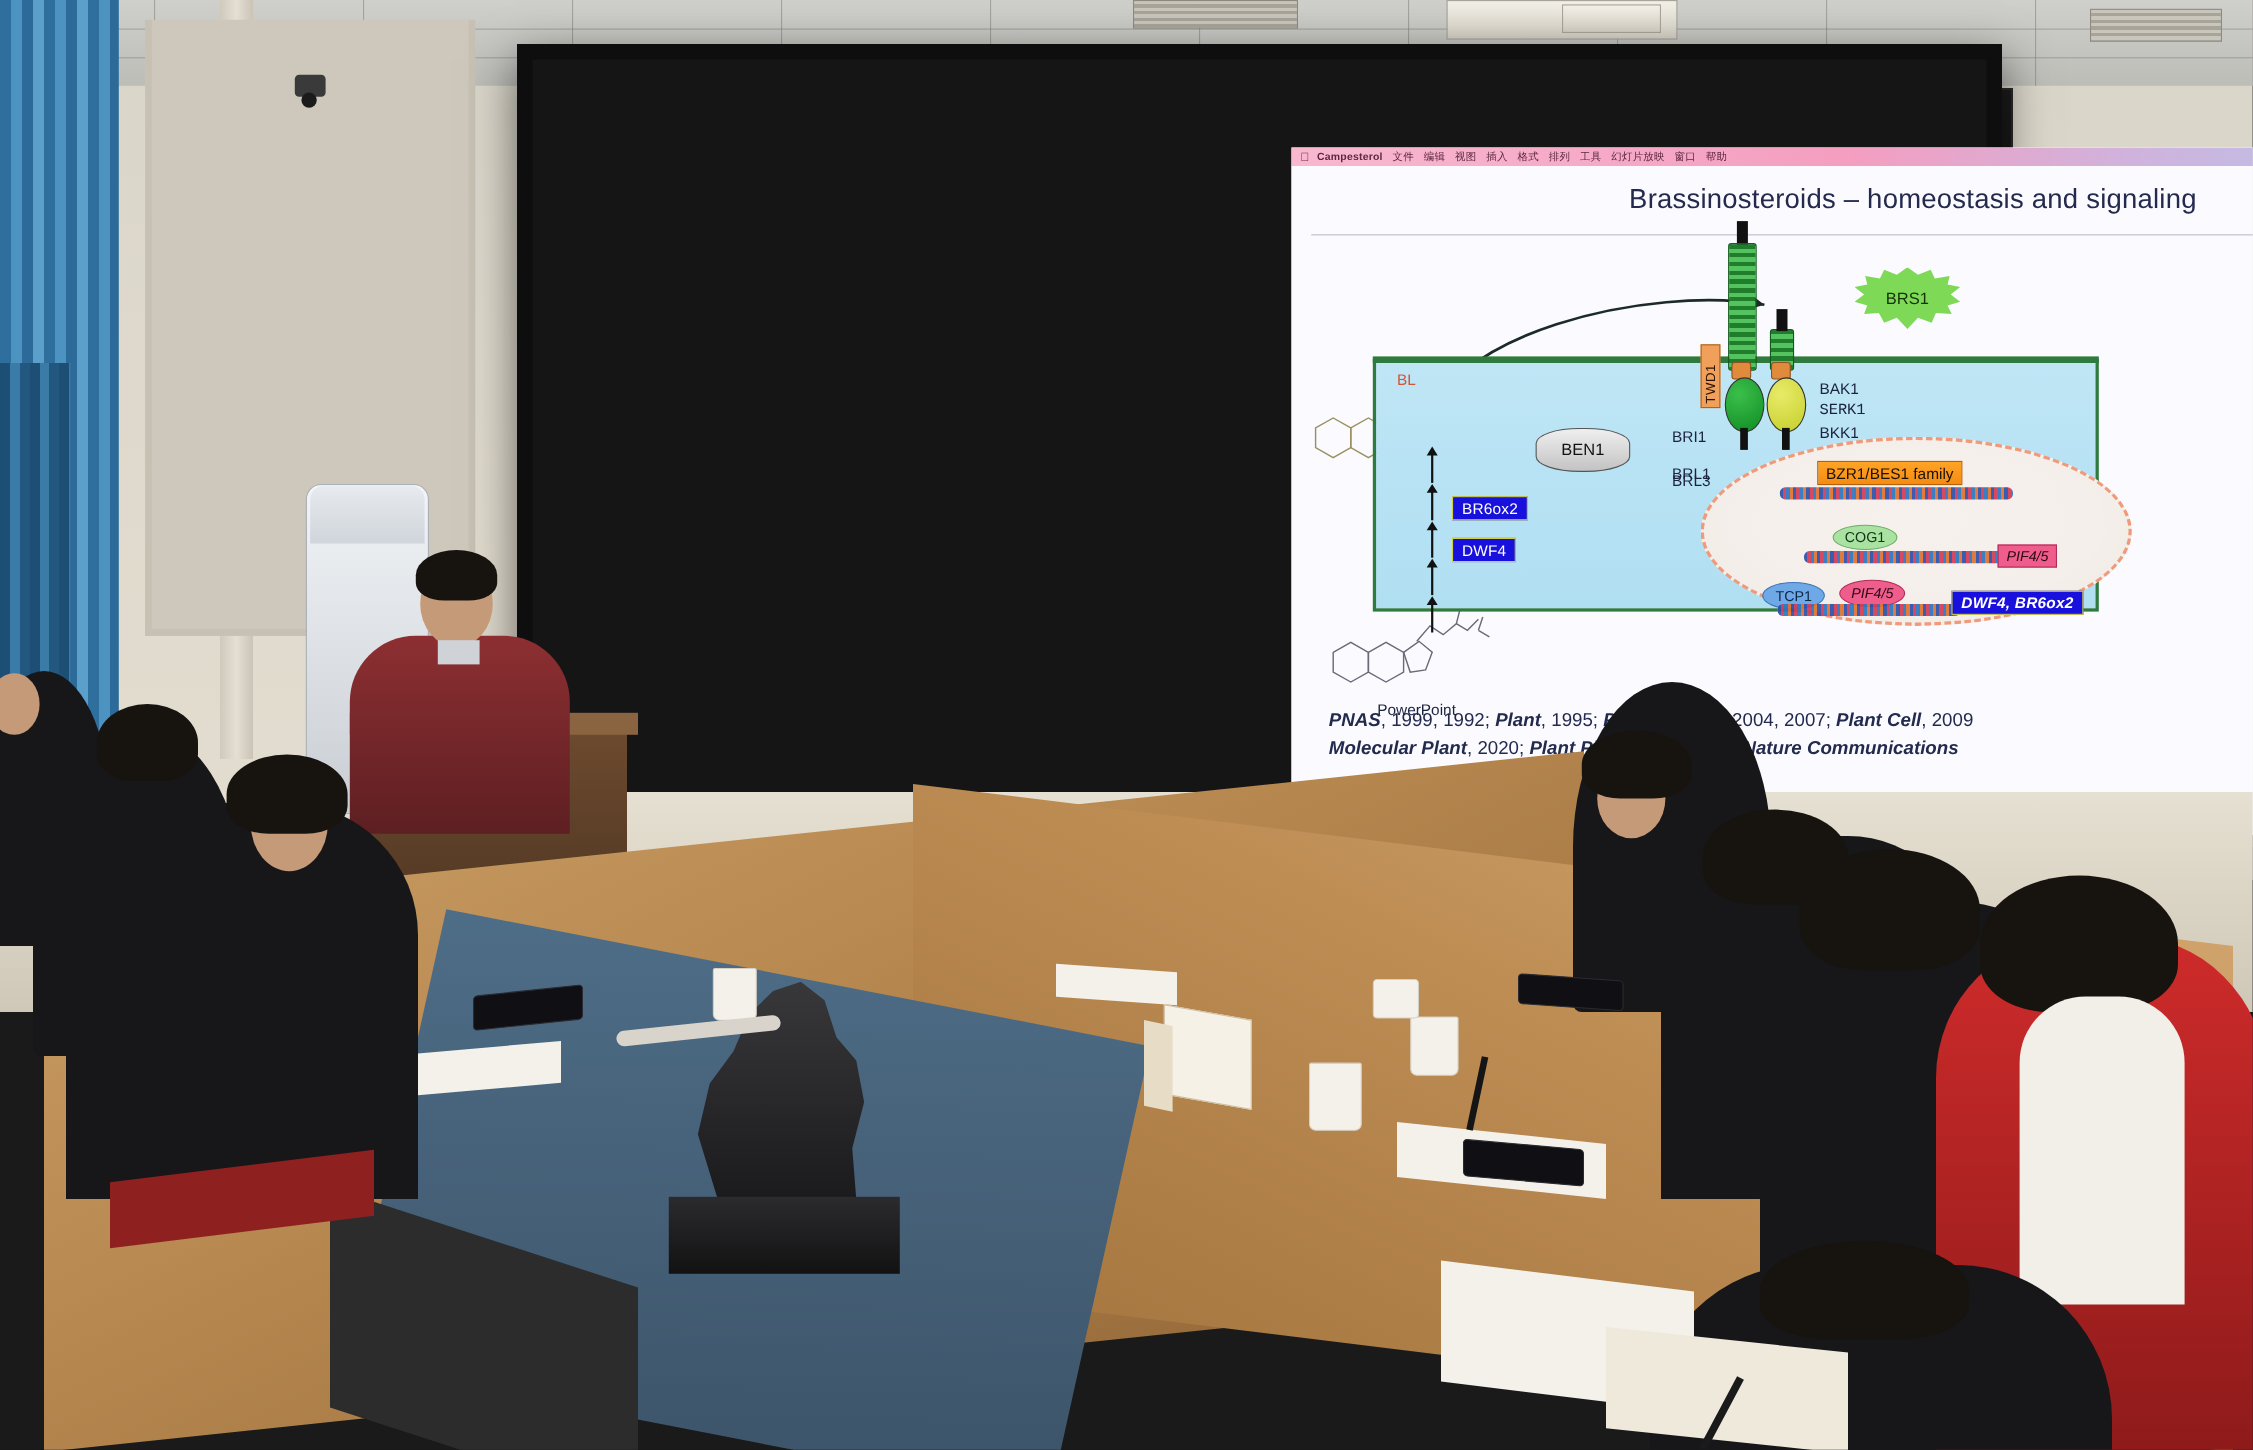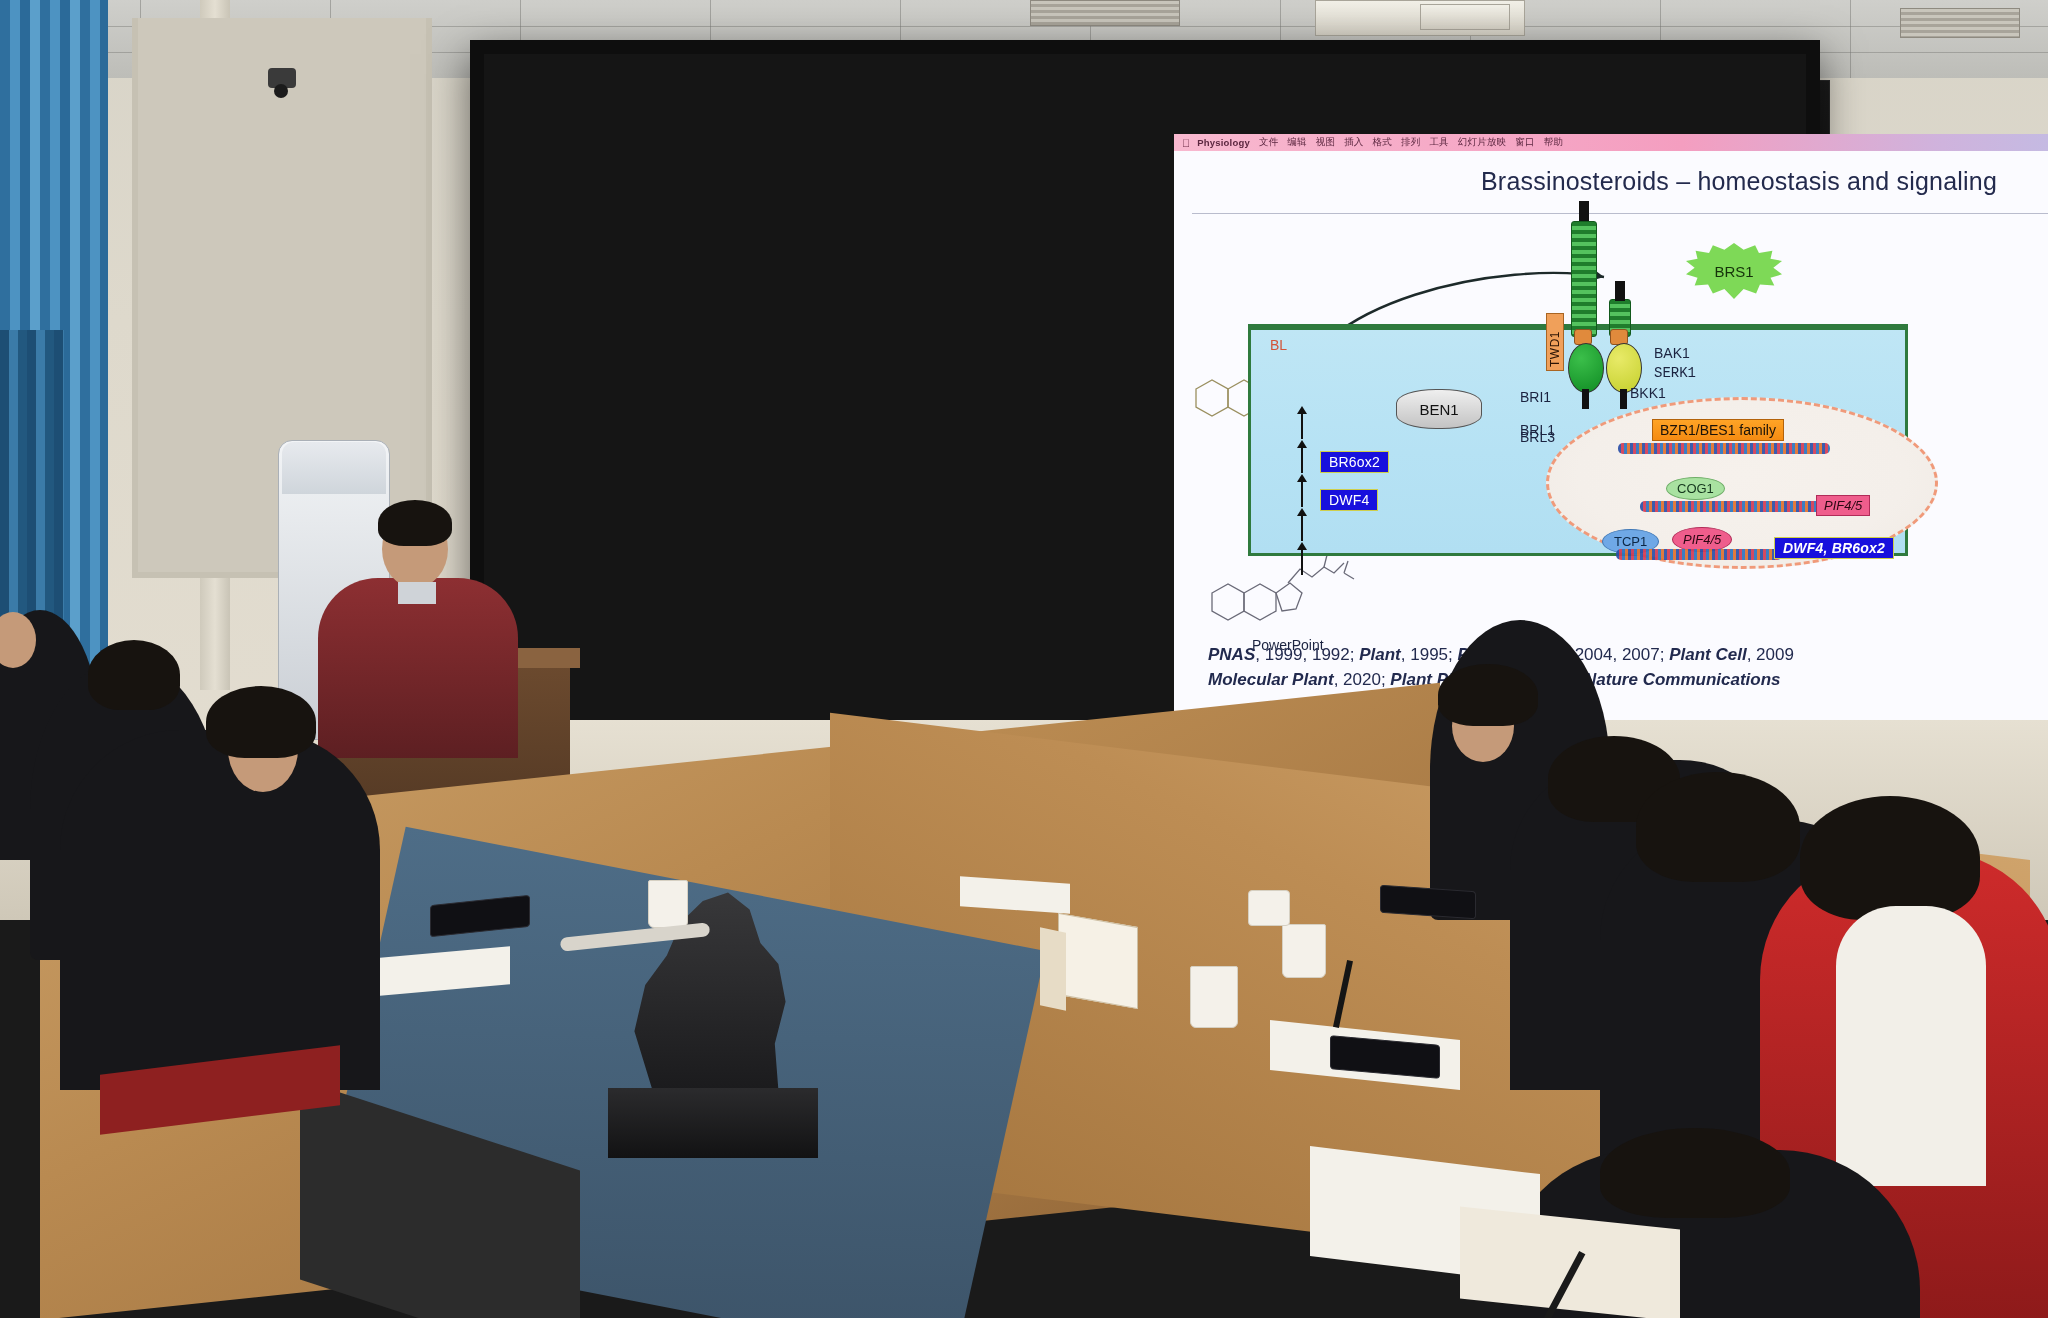--- a/index.html
+++ b/index.html
@@ -331,21 +331,21 @@
   <div class="pillar" style="left:1975px;top:455px;width:70px;height:160px;background:#f7f5ef;border:1px solid #bbb5a6;"></div>
 
   <div class="speaker l"></div>
   <div class="speaker r"></div>
   <div class="tv">
 
     <div class="screen">
 
       <div class="menubar">
         <span class="apple"></span>
-        <span class="mi bold">Physiology</span>
+        <span class="mi bold">Campesterol</span>
         <span class="mi">文件</span>
         <span class="mi">编辑</span>
         <span class="mi">视图</span>
         <span class="mi">插入</span>
         <span class="mi">格式</span>
         <span class="mi">排列</span>
         <span class="mi">工具</span>
         <span class="mi">幻灯片放映</span>
         <span class="mi">窗口</span>
         <span class="mi">帮助</span>
@@ -427,21 +427,21 @@
         <div class="rcpt-cap" style="left:436px;top:178px;"></div>
         <div class="rcpt green" style="left:394px;top:192px;width:36px;height:50px;"></div>
         <div class="rcpt yellow" style="left:432px;top:192px;width:36px;height:50px;"></div>
         <div class="rcpt-stalk" style="left:408px;top:238px;height:20px;"></div>
         <div class="rcpt-stalk" style="left:446px;top:238px;height:20px;"></div>
 
         <div class="brs1" style="left:512px;top:92px;">BRS1</div>
 
         <div class="cyto-label" style="left:480px;top:194px;">BAK1</div>
         <div class="cyto-label" style="left:480px;top:214px;font-family:Liberation Mono, monospace;">SERK1</div>
-        <div class="cyto-label" style="left:456px;top:234px;">BKK1</div>
+        <div class="cyto-label" style="left:480px;top:234px;">BKK1</div>
 
         <div class="cyto-label" style="left:346px;top:238px;">BRI1</div>
         <div class="cyto-label" style="left:346px;top:271px;">BRL1</div>
         <div class="cyto-label" style="left:346px;top:278px;">BRL3</div>
 
         <div class="nucleus"></div>
         <div class="bzr1" style="left:478px;top:268px;">BZR1/BES1 family</div>
         <div class="dna" style="left:444px;top:292px;width:212px;"></div>
 
         <div class="cog1" style="left:492px;top:326px;">COG1</div>

